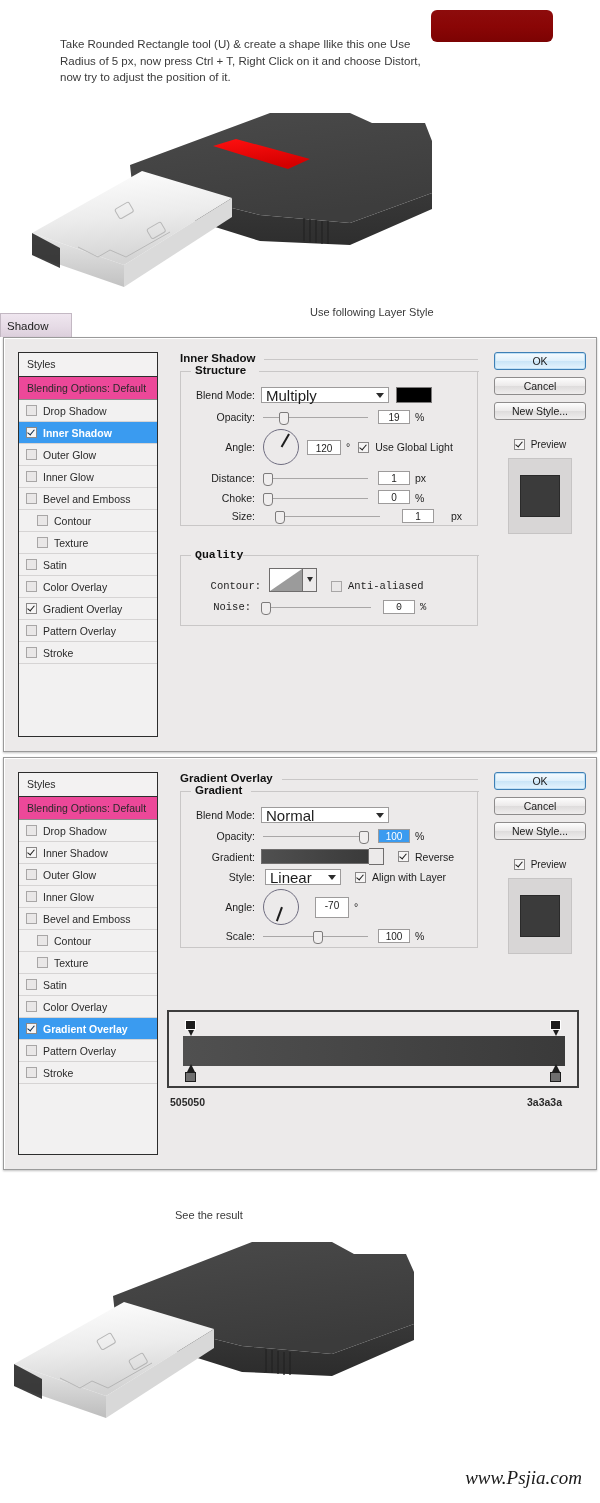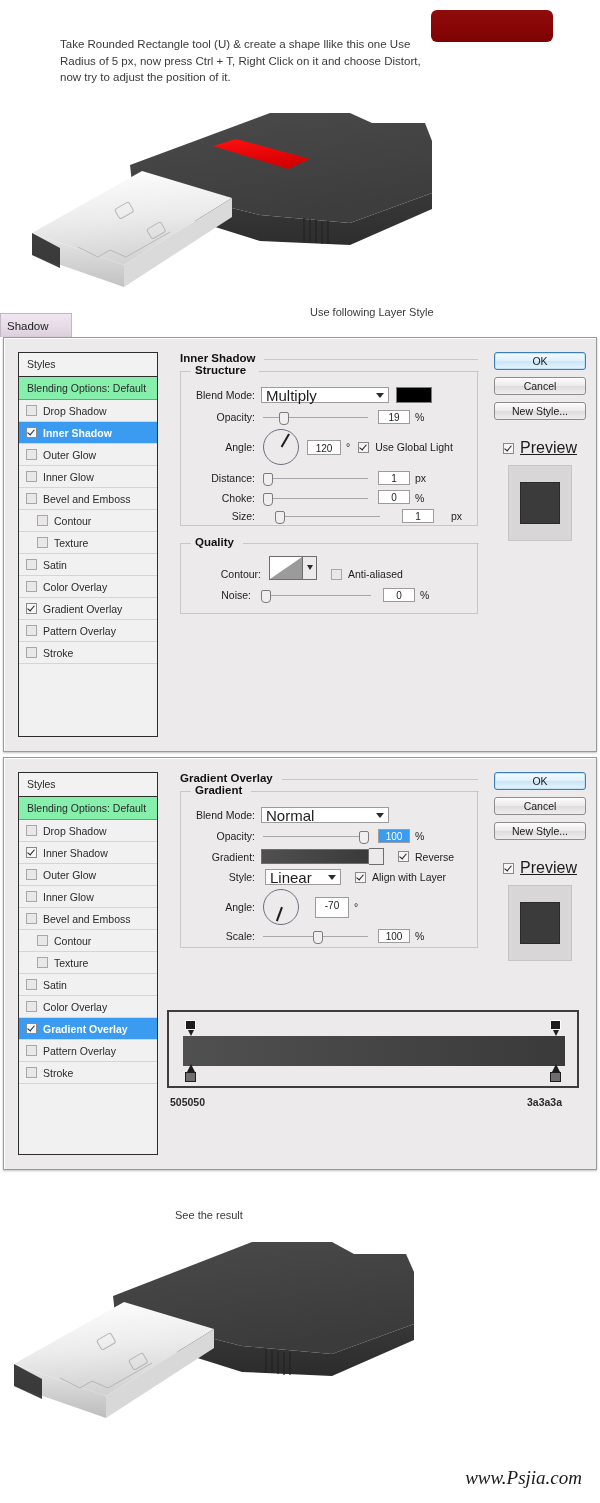--- a/index.html
+++ b/index.html
@@ -30,21 +30,21 @@
   #dialog-gradient-overlay{top:757px;height:413px;}
 
   
   .styles-panel{position:absolute;left:14px;top:14px;width:140px;
       background:#f2f1f1;border:1px solid #2d2d2d;box-sizing:border-box;}
   #dialog-inner-shadow .styles-panel{height:385px;}
   #dialog-gradient-overlay .styles-panel{height:383px;}
   .styles-head{height:23px;line-height:23px;padding-left:8px;font-size:10.5px;color:#2a2a2a;
       border-bottom:1px solid #2d2d2d;background:#f3f2f2;}
   .styles-blend{height:22px;line-height:22px;padding-left:8px;font-size:10.5px;color:#2a2a2a;
-      border-bottom:1px solid #8d8d8d;background:#86efac;}
+      border-bottom:1px solid #8d8d8d;background:#ec4899;}
   .style-row{height:22px;line-height:22px;font-size:10.5px;color:#2a2a2a;
       border-bottom:1px solid #d6d4d4;display:flex;align-items:center;padding-left:7px;
       box-sizing:border-box;}
   .style-row.indent{padding-left:18px;}
   .style-row.sel{background:#3a9bf0;color:#fff;font-weight:bold;}
   .cb{width:9px;height:9px;border:1px solid #a8a6a6;background:#e9e7e7;
       display:inline-block;margin-right:6px;flex:0 0 auto;position:relative;}
   .cb.on{background:#f6f5f5;border-color:#8a8888;}
   .cb.on:after{content:"";position:absolute;left:2px;top:0px;width:3px;height:6px;
       border:solid #1d1d1d;border-width:0 1.4px 1.4px 0;transform:rotate(40deg);}
@@ -90,22 +90,22 @@
 
   
   .btncol{position:absolute;right:10px;top:14px;width:92px;}
   .btn{height:18px;line-height:17px;text-align:center;font-size:10.5px;color:#1b1b1b;
       border:1px solid #8e8c8c;border-radius:3px;
       background:linear-gradient(180deg,#fdfdfd 0%,#eceaea 48%,#dedcdc 52%,#efeded 100%);
       margin-bottom:7px;box-sizing:border-box;}
   .btn.primary{border:1px solid #3d7fb5;
       background:linear-gradient(180deg,#f6fbfe 0%,#dff0fb 48%,#c9e5f7 52%,#e6f4fd 100%);
       box-shadow:0 0 0 1px #bfe0f5 inset;}
-  .prevrow{display:flex;align-items:center;justify-content:center;font-size:16px;
-      color:#1b1b1b;margin-top:19px;text-decoration:underline;}
+  .prevrow{display:flex;align-items:center;justify-content:center;font-size:10px;
+      color:#1b1b1b;margin-top:19px;}
   .prevbox{margin:8px auto 0;width:62px;height:74px;background:#d8d6d6;
       border:1px solid #c6c4c4;display:flex;align-items:center;justify-content:center;}
   .prevsq{width:38px;height:40px;background:#3b3b3b;border:1px solid #2a2a2a;}
 
   
   .gradbox{position:absolute;left:167px;top:1010px;width:412px;height:78px;
       background:#eceaea;border:2px solid #3d3d3d;box-sizing:border-box;}
   .gradbar{position:absolute;left:14px;top:24px;width:382px;height:30px;
       background:linear-gradient(90deg,#505050 0%,#3a3a3a 100%);}
   .stop-top{position:absolute;width:11px;height:16px;}
@@ -306,21 +306,21 @@
         <span class="lbl" style="width:66px;">Size:</span>
         <div class="slider" style="width:105px;margin-left:8px;">
           <div class="track"></div>
             <div class="knob" style="left:0px;"></div>
         </div>
         <div class="numbox" style="width:32px;margin-left:10px;">1</div>
         <span class="pct" style="margin-left:5px;">px</span>
       </div>
     </div>
 
-    <div style="position:relative;margin-top:17px;border:1px solid #c9c7c7;border-top:none;height:70px;">
+    <div style="position:relative;margin-top:29px;border:1px solid #c9c7c7;border-top:none;height:70px;font-family:Liberation Mono, monospace;">
       <div class="legend-line" style="left:0;top:0;width:10px;"></div>
       <div class="legend-line" style="left:62px;top:0;width:236px;"></div>
       <div class="grp-title" style="position:absolute;left:14px;top:-7px;">Quality</div>
 
       <div class="row" style="position:absolute;left:18px;top:13px;width:290px;align-items:flex-end;">
         <span class="lbl" style="width:62px;">Contour:</span>
         <div class="contour-box" style="margin-left:8px;"></div>
         <div class="contour-drop">
           <span class="arrow"></span>
         </div>

